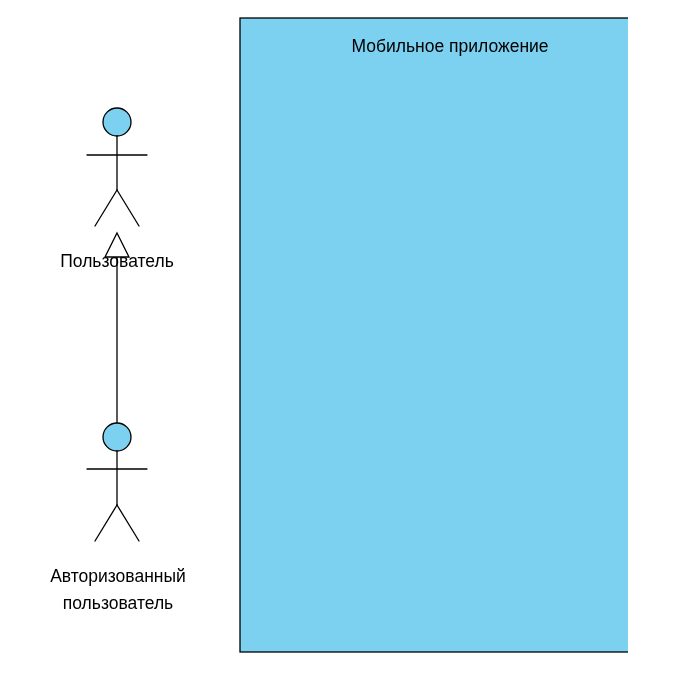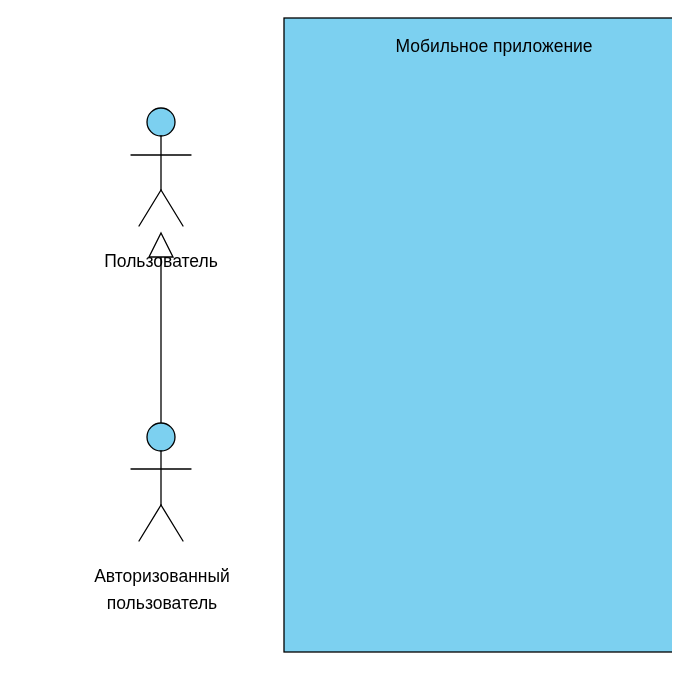--- a/index.html
+++ b/index.html
@@ -6,21 +6,20 @@
     margin: 0;
     padding: 0;
     background: #ffffff;
   }
   .stage {
     position: relative;
     width: 628px;
     height: 675px;
     background: #ffffff;
     overflow: hidden;
-    padding-left: 44px;
   }
   .diagram-svg {
     display: block;
     width: 682px;
     height: 675px;
   }
   .shape {
     stroke: #000000;
     stroke-width: 1.3;
   }

